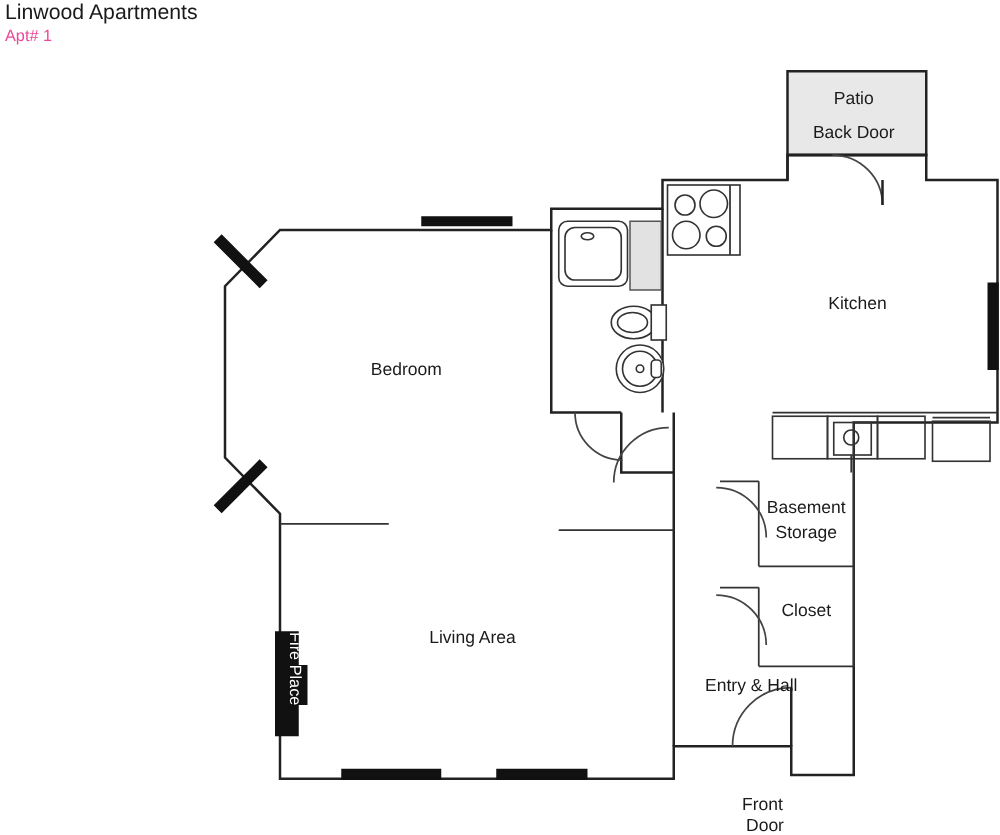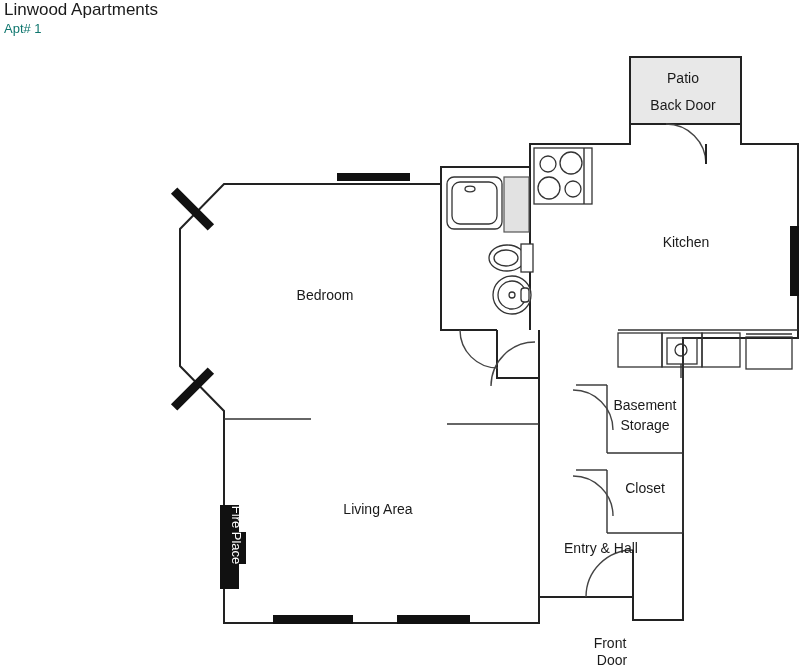--- a/index.html
+++ b/index.html
@@ -28,21 +28,21 @@
   }
   .building-name {
     font-size: 17px;
     line-height: 20px;
     color: #1a1a1a;
     white-space: nowrap;
   }
   .unit-number {
     font-size: 13px;
     line-height: 17px;
-    color: #0f766e;
+    color: #ec4899;
     white-space: nowrap;
   }
   svg.floorplan {
     position: absolute;
     left: 0;
     top: 0;
     width: 800px;
     height: 668px;
     display: block;
   }

